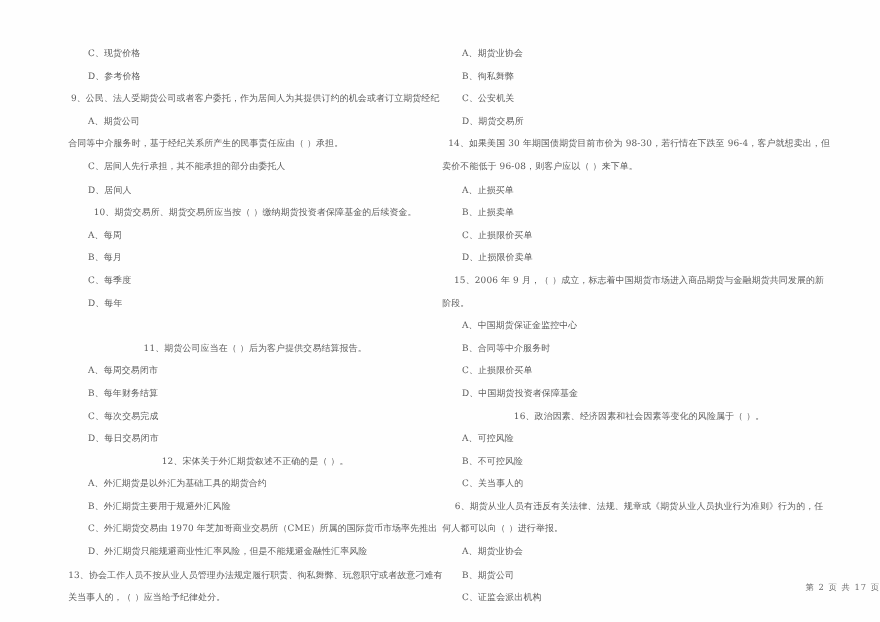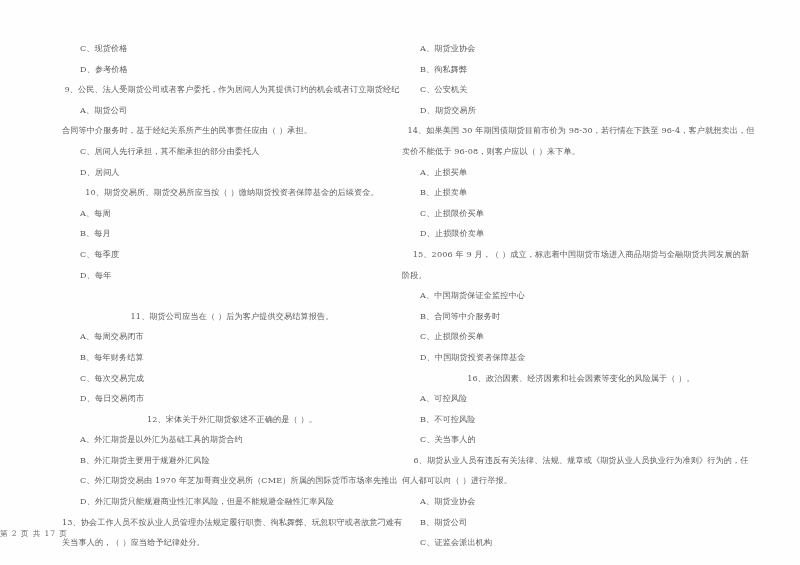--- a/index.html
+++ b/index.html
@@ -80,21 +80,21 @@
   .scanish {
     filter: blur(0.22px) contrast(0.92) brightness(1.02);
     opacity: 0.93;
   }
 
   .footer {
     position: absolute;
     left: 0;
     top: 529px;
     width: 800px;
-    text-align: left;
+    text-align: right;
     font-size: 7.6px;
     letter-spacing: 0.9px;
     color: #5a5a5a;
     font-family: "DejaVu Serif", "Liberation Serif", serif;
   }
 </style>
 </head>
 <body>
 
 <div class="paper"></div>

